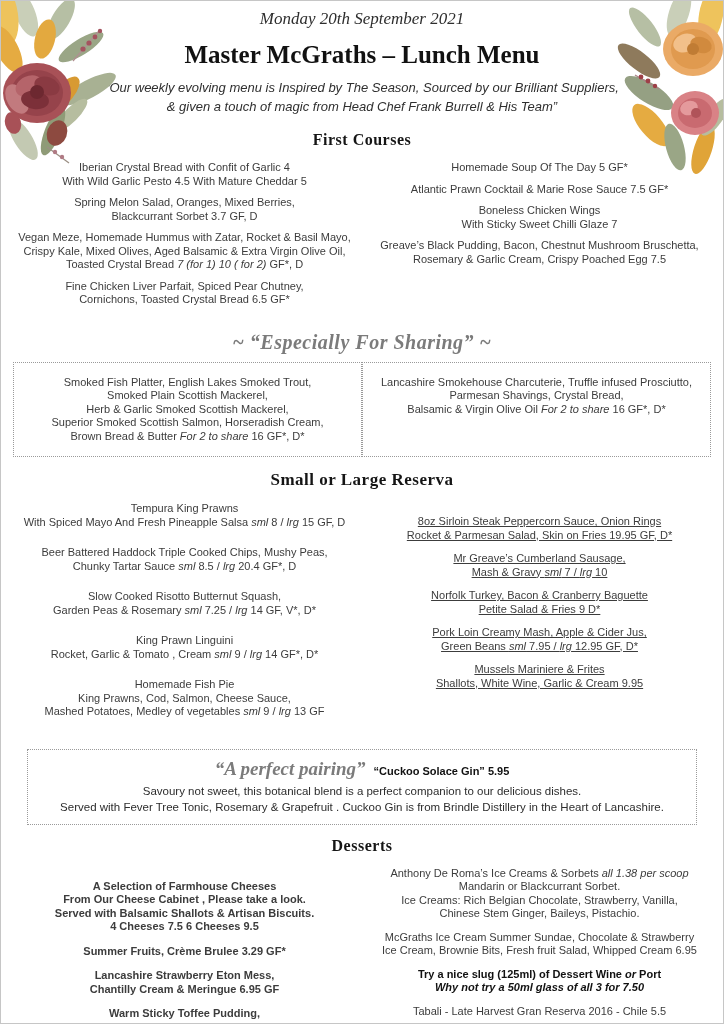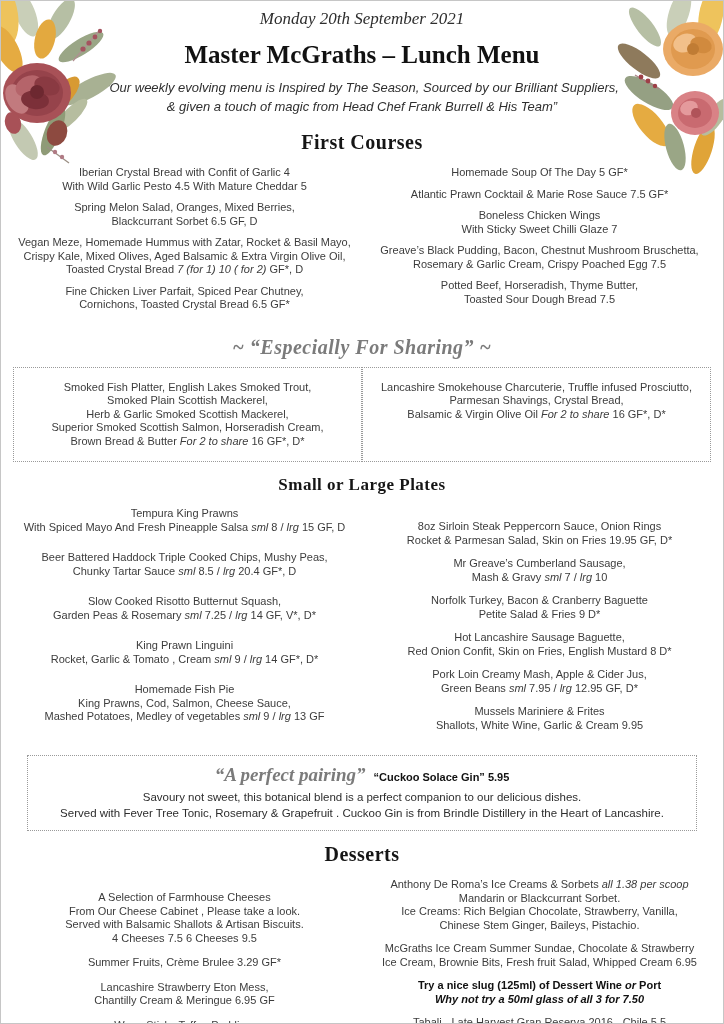--- a/index.html
+++ b/index.html
@@ -31,21 +31,21 @@
     margin-top: 12px;
     font-family: "Liberation Serif", serif;
     font-weight: bold; font-size: 25px; color: #111;
   }
   .tagline {
     margin-top: 9px; font-size: 13px; font-style: italic;
     color: #2f2f2f; line-height: 19px;
   }
   .section-heading {
     font-family: "Liberation Serif", serif;
-    font-weight: bold; font-size: 20px; color: #151515;
+    font-weight: bold; font-size: 16px; color: #151515;
     letter-spacing: 0.5px;
   }
   .h-first { margin-top: 15px; }
   .h-plates { margin-top: 13px; font-size: 17px; }
   .h-desserts { margin-top: 12px; }
   .sharing-heading {
     margin-top: 16px;
     font-family: "Liberation Serif", serif;
     font-weight: bold; font-style: italic;
     font-size: 20px; color: var(--heading-gray, #7b7b7b);
@@ -55,23 +55,23 @@
   .two-col {
     display: grid; grid-template-columns: 1fr 1fr;
     padding: 0 6px; margin-top: 12px;
   }
   .col { text-align: center; }
   .menu-line { font-size: 11px; line-height: 13.5px; }
   .menu-item { margin-bottom: 7px; }
   .fc .menu-item { margin-bottom: 8px; }
   .plates-left .menu-item { margin-bottom: 17px; }
   .plates-right { padding-top: 13px; }
-  .plates-right .menu-item { margin-bottom: 10px; }
+  .plates-right .menu-item { margin-bottom: 10px; text-decoration: underline; }
   .desserts-left { padding-top: 13px; }
-  .desserts-left .menu-item { margin-bottom: 11px; }
+  .desserts-left .menu-item { margin-bottom: 11px; font-weight: bold; }
   .desserts-right .menu-item { margin-bottom: 10px; }
 
   .share-row {
     display: grid; grid-template-columns: 1fr 1fr;
     gap: 0; padding: 0 12px; margin-top: 8px;
   }
   .share-box {
     border: 1px dotted #9a9a9a;
     padding: 13px 4px;
   }
@@ -170,21 +170,21 @@
 
   <h2 class="section-heading h-first">First Courses</h2>
   <div class="two-col fc">
     <div class="col">
         <div class="menu-item">
           <div class="menu-line"><span>Iberian Crystal Bread with Confit of Garlic  4</span></div>
           <div class="menu-line"><span>With Wild Garlic Pesto  4.5 With Mature Cheddar  5</span></div>
         </div>
         <div class="menu-item">
           <div class="menu-line"><span>Spring Melon Salad, Oranges, Mixed Berries,</span></div>
-          <div class="menu-line"><span>Blackcurrant  Sorbet  6.5  GF, D</span></div>
+          <div class="menu-line"><span>Blackcurrant  Sorbet  3.7  GF, D</span></div>
         </div>
         <div class="menu-item">
           <div class="menu-line"><span>Vegan Meze, Homemade Hummus with Zatar, Rocket &amp; Basil Mayo,</span></div>
           <div class="menu-line"><span>Crispy Kale, Mixed Olives, Aged Balsamic &amp; Extra Virgin Olive Oil,</span></div>
           <div class="menu-line"><span>Toasted Crystal Bread  </span><span class="st-i">7 (for 1) 10 ( for 2)</span><span>  GF*, D</span></div>
         </div>
         <div class="menu-item">
           <div class="menu-line"><span>Fine Chicken Liver Parfait, Spiced Pear Chutney,</span></div>
           <div class="menu-line"><span>Cornichons, Toasted Crystal Bread  6.5  GF*</span></div>
         </div>
@@ -196,45 +196,41 @@
         <div class="menu-item">
           <div class="menu-line"><span>Atlantic Prawn Cocktail &amp; Marie Rose Sauce  7.5  GF*</span></div>
         </div>
         <div class="menu-item">
           <div class="menu-line"><span>Boneless Chicken Wings</span></div>
           <div class="menu-line"><span>With Sticky Sweet Chilli Glaze  7</span></div>
         </div>
         <div class="menu-item">
           <div class="menu-line"><span>Greave’s Black Pudding, Bacon, Chestnut Mushroom Bruschetta,</span></div>
           <div class="menu-line"><span>Rosemary &amp; Garlic Cream, Crispy Poached Egg  7.5</span></div>
-        </div>
-        <div class="menu-item">
-          <div class="menu-line"><span>Potted Beef, Horseradish, Thyme Butter,</span></div>
-          <div class="menu-line"><span>Toasted Sour Dough Bread 7.5</span></div>
         </div>
       </div>
   </div>
 
   <h2 class="sharing-heading">~ “Especially For Sharing” ~</h2>
   <div class="share-row">
     <div class="share-box">
         <div class="menu-line"><span>Smoked Fish Platter, English Lakes Smoked Trout,</span></div>
         <div class="menu-line"><span>Smoked Plain Scottish Mackerel,</span></div>
         <div class="menu-line"><span>Herb &amp; Garlic Smoked Scottish Mackerel,</span></div>
         <div class="menu-line"><span>Superior Smoked Scottish Salmon, Horseradish Cream,</span></div>
         <div class="menu-line"><span>Brown Bread &amp; Butter  </span><span class="st-i">For 2 to share</span><span> 16  GF*, D*</span></div>
       </div>
     <div class="share-box">
         <div class="menu-line"><span>Lancashire Smokehouse Charcuterie, Truffle infused Prosciutto,</span></div>
         <div class="menu-line"><span>Parmesan Shavings, Crystal Bread,</span></div>
         <div class="menu-line"><span>Balsamic &amp; Virgin Olive Oil  </span><span class="st-i">For 2 to share</span><span> 16  GF*, D*</span></div>
       </div>
   </div>
 
-  <h2 class="section-heading h-plates">Small or Large Plates</h2>
+  <h2 class="section-heading h-plates">Small or Large Reserva</h2>
   <div class="two-col">
     <div class="col plates-left">
         <div class="menu-item">
           <div class="menu-line"><span>Tempura King Prawns</span></div>
           <div class="menu-line"><span>With Spiced Mayo And Fresh Pineapple Salsa  </span><span class="st-i">sml</span><span> 8 / </span><span class="st-i">lrg</span><span> 15 GF, D</span></div>
         </div>
         <div class="menu-item">
           <div class="menu-line"><span>Beer Battered Haddock Triple Cooked Chips, Mushy Peas,</span></div>
           <div class="menu-line"><span>Chunky Tartar Sauce </span><span class="st-i">sml</span><span> 8.5 / </span><span class="st-i">lrg</span><span> 20.4 GF*, D</span></div>
         </div>
@@ -257,24 +253,20 @@
           <div class="menu-line"><span>8oz Sirloin Steak Peppercorn Sauce, Onion Rings</span></div>
           <div class="menu-line"><span>Rocket &amp; Parmesan Salad, Skin on Fries 19.95  GF, D*</span></div>
         </div>
         <div class="menu-item">
           <div class="menu-line"><span>Mr Greave’s Cumberland Sausage,</span></div>
           <div class="menu-line"><span>Mash &amp; Gravy  </span><span class="st-i">sml</span><span> 7 / </span><span class="st-i">lrg</span><span> 10</span></div>
         </div>
         <div class="menu-item">
           <div class="menu-line"><span>Norfolk Turkey, Bacon &amp; Cranberry Baguette</span></div>
           <div class="menu-line"><span>Petite Salad &amp; Fries   9   D*</span></div>
-        </div>
-        <div class="menu-item">
-          <div class="menu-line"><span>Hot Lancashire Sausage Baguette,</span></div>
-          <div class="menu-line"><span>Red Onion Confit, Skin on Fries, English Mustard  8  D*</span></div>
         </div>
         <div class="menu-item">
           <div class="menu-line"><span>Pork Loin Creamy Mash, Apple &amp; Cider Jus,</span></div>
           <div class="menu-line"><span>Green Beans  </span><span class="st-i">sml</span><span> 7.95  / </span><span class="st-i">lrg</span><span>  12.95  GF, D*</span></div>
         </div>
         <div class="menu-item">
           <div class="menu-line"><span>Mussels Mariniere &amp; Frites</span></div>
           <div class="menu-line"><span>Shallots, White Wine, Garlic &amp; Cream 9.95</span></div>
         </div>
       </div>

